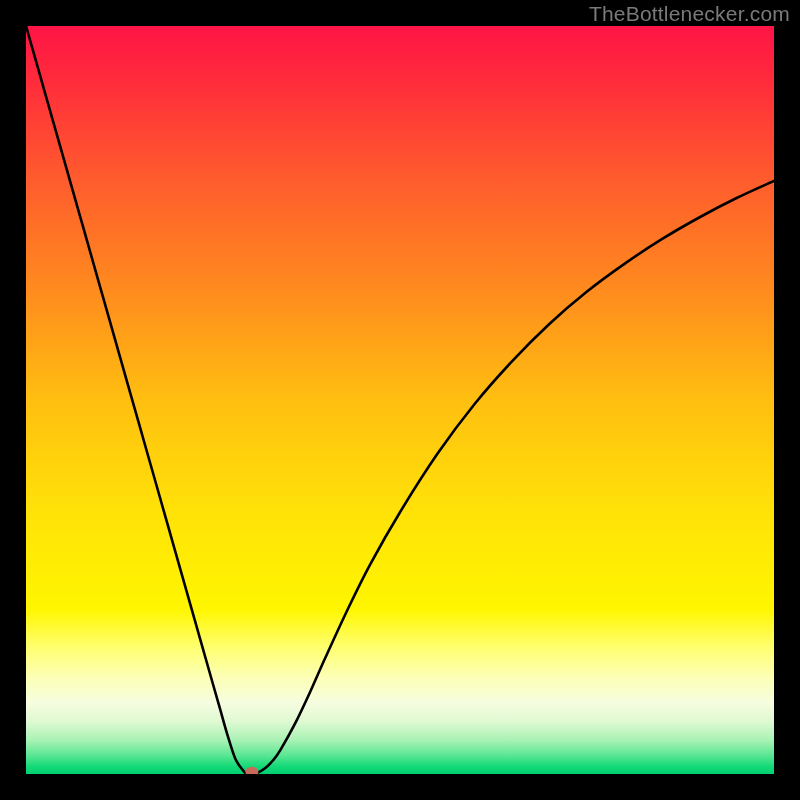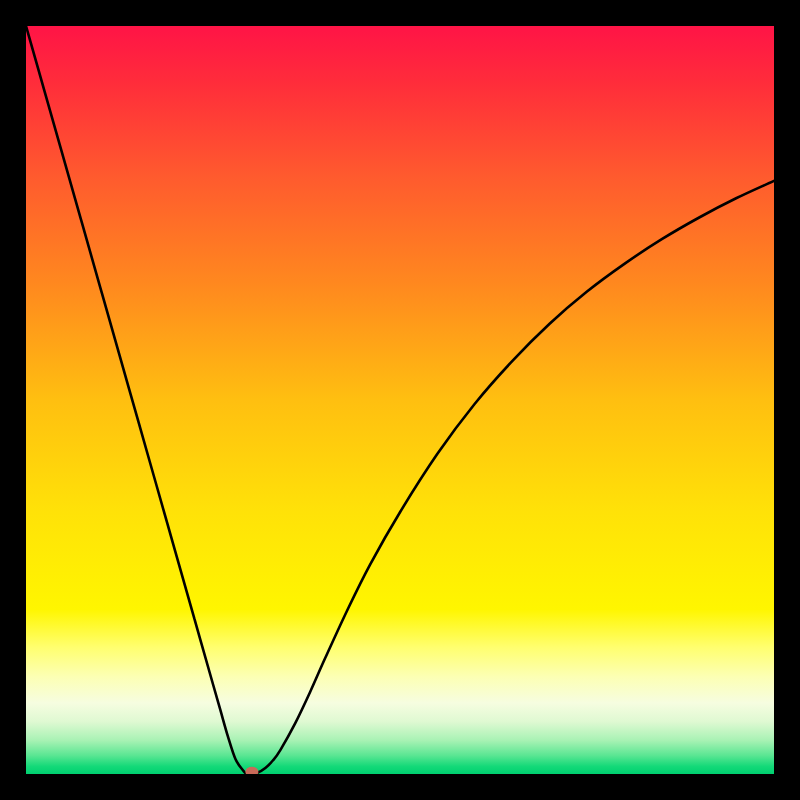--- a/index.html
+++ b/index.html
@@ -32,20 +32,21 @@
     color: #7a7a7a;
     font-size: 21px;
     font-weight: 500;
     letter-spacing: 0.2px;
   }
 </style>
 </head>
 <body>
 
 <div class="frame">
+  <div class="attribution">TheBottlenecker.com</div>
 
   <div class="plot">
     <svg id="chart-svg" width="748" height="748" viewBox="0 0 748 748">
       <defs>
         <linearGradient id="bg-grad" x1="0" y1="0" x2="0" y2="1">
             <stop offset="0%" stop-color="#ff1446"></stop>
             <stop offset="8%" stop-color="#ff2e3a"></stop>
             <stop offset="20%" stop-color="#ff5a2e"></stop>
             <stop offset="35%" stop-color="#ff8a1e"></stop>
             <stop offset="50%" stop-color="#ffbf10"></stop>

